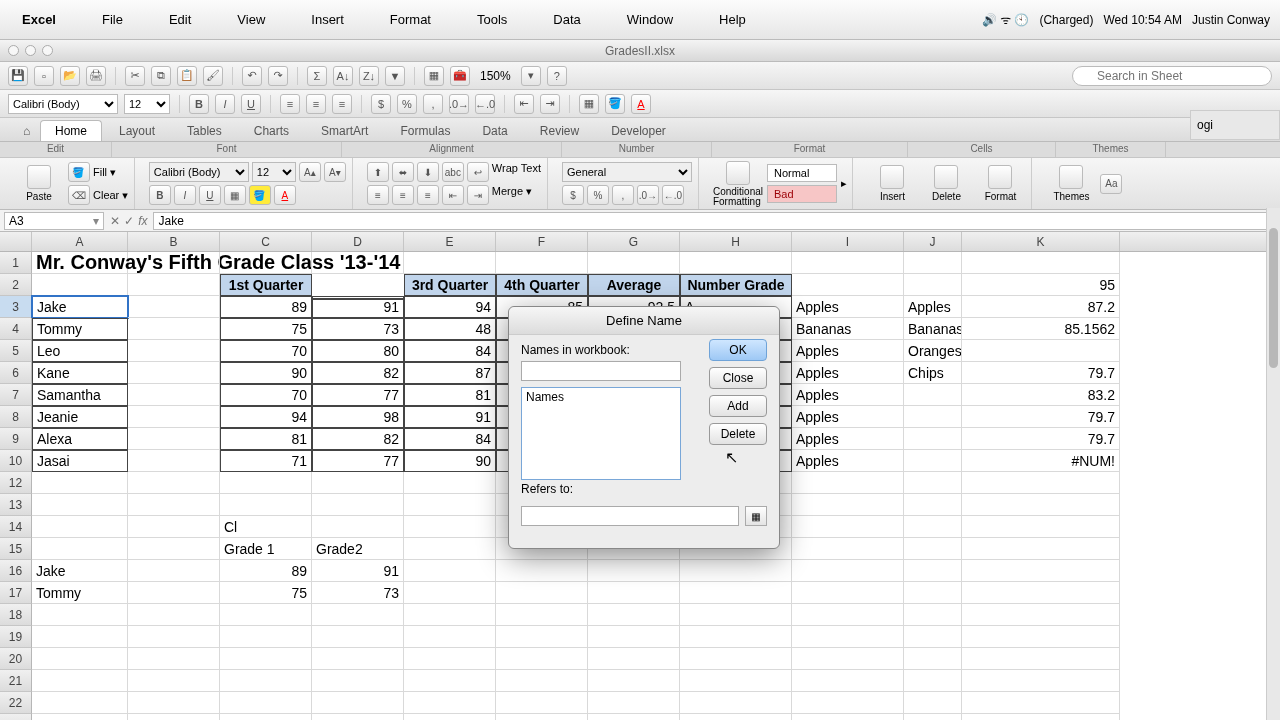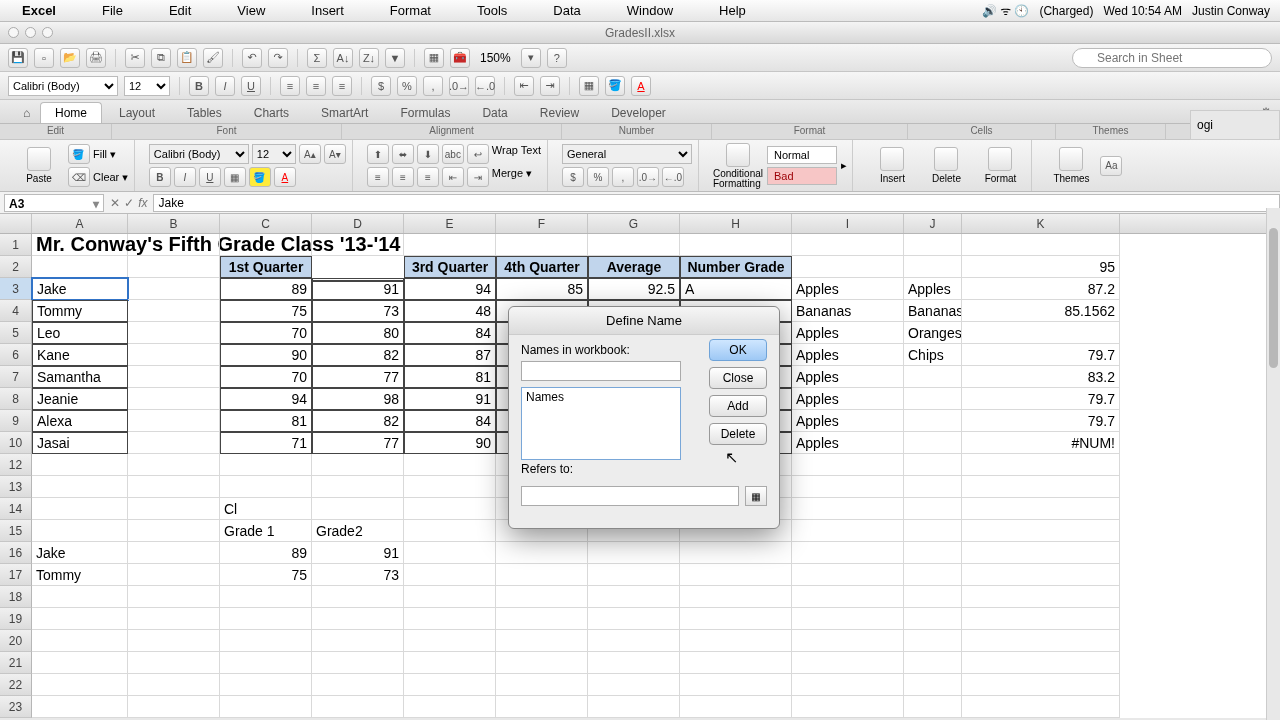--- a/index.html
+++ b/index.html
@@ -1,19 +1,19 @@
 <!DOCTYPE html>
 <html><head>
 <meta charset="utf-8">
 <style>
 * { margin: 0; padding: 0; box-sizing: border-box; font-family: -apple-system, "Lucida Grande", sans-serif; }
 body { background: #e8e8e8; width: 1280px; height: 720px; overflow: hidden; position: relative; }
 
 
-.mac-menubar { height: 22px; background: linear-gradient(#fcfcfc,#e6e6e6); display: flex; align-items: center; padding: 0 10px; font-size: 13px; border-bottom: 1px solid #bbb; text-align: right; }
+.mac-menubar { height: 40px; background: linear-gradient(#fcfcfc,#e6e6e6); display: flex; align-items: center; padding: 0 10px; font-size: 13px; border-bottom: 1px solid #bbb; text-align: right; }
 .mac-menubar .apple { font-size: 15px; margin-right: 12px; }
 .mac-menubar .app-name { font-weight: bold; margin-right: 14px; }
 .mac-menubar .menu-item { margin-right: 14px; cursor: default; margin-left: 32px; }
 .mac-menubar .right { margin-left: auto; display: flex; align-items: center; gap: 10px; font-size: 12px; }
 .mac-menubar .right span { cursor: default; }
 
 
 .window-titlebar { height: 22px; background: linear-gradient(#f4f4f4,#d8d8d8); display: flex; align-items: center; padding: 0 8px; border-bottom: 1px solid #bbb; position: relative; }
 .traffic { display: flex; gap: 6px; }
 .traffic div { width: 11px; height: 11px; border-radius: 50%; border: 1px solid #aaa; background: #f7f7f7; }
@@ -45,21 +45,21 @@
 .ribbon-body .big-btn { display: flex; flex-direction: column; align-items: center; justify-content: center; width: 50px; height: 46px; font-size: 10px; gap: 2px; }
 .ribbon-body .big-btn .ico { width: 24px; height: 24px; border: 1px solid #bbb; border-radius: 3px; background: linear-gradient(#fff,#e4e4e4); }
 .ribbon-body .mini { width: 22px; height: 20px; border: 1px solid #bbb; border-radius: 3px; background: linear-gradient(#fff,#e4e4e4); font-size: 10px; display: flex; align-items: center; justify-content: center; color: #555; }
 .ribbon-body select { height: 20px; font-size: 11px; border: 1px solid #bbb; }
 .style-box { width: 70px; height: 18px; font-size: 11px; padding: 0 6px; display: flex; align-items: center; border: 1px solid #bbb; }
 .style-normal { background: #fff; }
 .style-bad { background: #f7c6c6; color: #9c0006; }
 
 
 .formula-bar { height: 22px; background: #f2f2f2; border-bottom: 1px solid #bbb; display: flex; align-items: center; font-size: 12px; }
-.formula-bar .name-box { width: 100px; height: 18px; border: 1px solid #bbb; background: #fff; margin-left: 4px; padding: 0 4px; display: flex; align-items: flex-end; font-weight: bold; }
+.formula-bar .name-box { width: 100px; height: 18px; border: 1px solid #bbb; background: #fff; margin-left: 4px; padding: 0 4px; display: flex; align-items: center; }
 .formula-bar .fx-ctrl { display: flex; gap: 4px; margin: 0 6px; color: #777; }
 .formula-bar .fx-input { flex: 1; height: 18px; border: 1px solid #bbb; background: #fff; padding: 0 4px; display: flex; align-items: center; }
 
 
 .grid-wrap { position: relative; background: #fff; }
 .col-headers { display: flex; height: 20px; background: linear-gradient(#f0f0f0,#dcdcdc); border-bottom: 1px solid #b6b6b6; font-size: 12px; }
 .col-headers div { border-right: 1px solid #c6c6c6; text-align: center; line-height: 20px; color: #444; }
 .corner { width: 32px; border-right: 1px solid #b6b6b6; background: linear-gradient(#f0f0f0,#dcdcdc); }
 .row { display: flex; height: 22px; }
 .row-header { width: 32px; background: linear-gradient(#f0f0f0,#dcdcdc); border-right: 1px solid #b6b6b6; border-bottom: 1px solid #c6c6c6; text-align: center; font-size: 12px; line-height: 22px; color: #444; }
@@ -70,21 +70,21 @@
 .header-blue { background: #c1d5ec; font-weight: bold; justify-content: center; }
 .title-cell { font-size: 20px; font-weight: bold; }
 .selected-cell { outline: 2px solid #3173c7; outline-offset: -1px; }
 
 
 .dialog { position: absolute; left: 508px; top: 306px; width: 272px; background: #ededed; border: 1px solid #888; border-radius: 6px; box-shadow: 0 8px 30px rgba(0,0,0,.45); padding-bottom: 14px; }
 .dialog .dlg-title { text-align: center; font-size: 13px; padding: 6px 0; background: linear-gradient(#f6f6f6,#dcdcdc); border-radius: 6px 6px 0 0; border-bottom: 1px solid #ccc; }
 .dialog .body { padding: 8px 12px; position: relative; }
 .dialog label { font-size: 12px; display: block; margin-bottom: 4px; }
 .dialog input[type=text] { width: 160px; height: 20px; border: 1px solid #aaa; font-size: 12px; padding: 0 4px; }
-.dialog .names-list { width: 160px; height: 73px; border: 1px solid #79a7d8; background: #fff; margin-top: 6px; font-size: 12px; padding: 2px 4px; }
+.dialog .names-list { width: 160px; height: 93px; border: 1px solid #79a7d8; background: #fff; margin-top: 6px; font-size: 12px; padding: 2px 4px; }
 .dialog .btn-col { position: absolute; right: 12px; top: 4px; display: flex; flex-direction: column; gap: 6px; }
 .dialog .dlg-btn { width: 58px; height: 22px; border: 1px solid #999; border-radius: 4px; background: linear-gradient(#fff,#e2e2e2); font-size: 12px; }
 .dialog .dlg-btn.primary { background: linear-gradient(#cfe6ff,#9ec8f5); border-color: #6fa3d8; }
 .refers-row { display: flex; align-items: center; gap: 6px; margin-top: 10px; }
 .refers-row input { flex: 1; }
 .refers-row .picker { width: 22px; height: 20px; border: 1px solid #aaa; background: linear-gradient(#fff,#e4e4e4); display:flex; align-items:center; justify-content:center; font-size:10px; }
 
 .cursor { position: absolute; left: 725px; top: 448px; font-size: 16px; color: #000; pointer-events: none; }
 
 .vscroll { position: absolute; right: 0; top: 208px; bottom: 0; width: 14px; background: #e8e8e8; border-left: 1px solid #ccc; }

